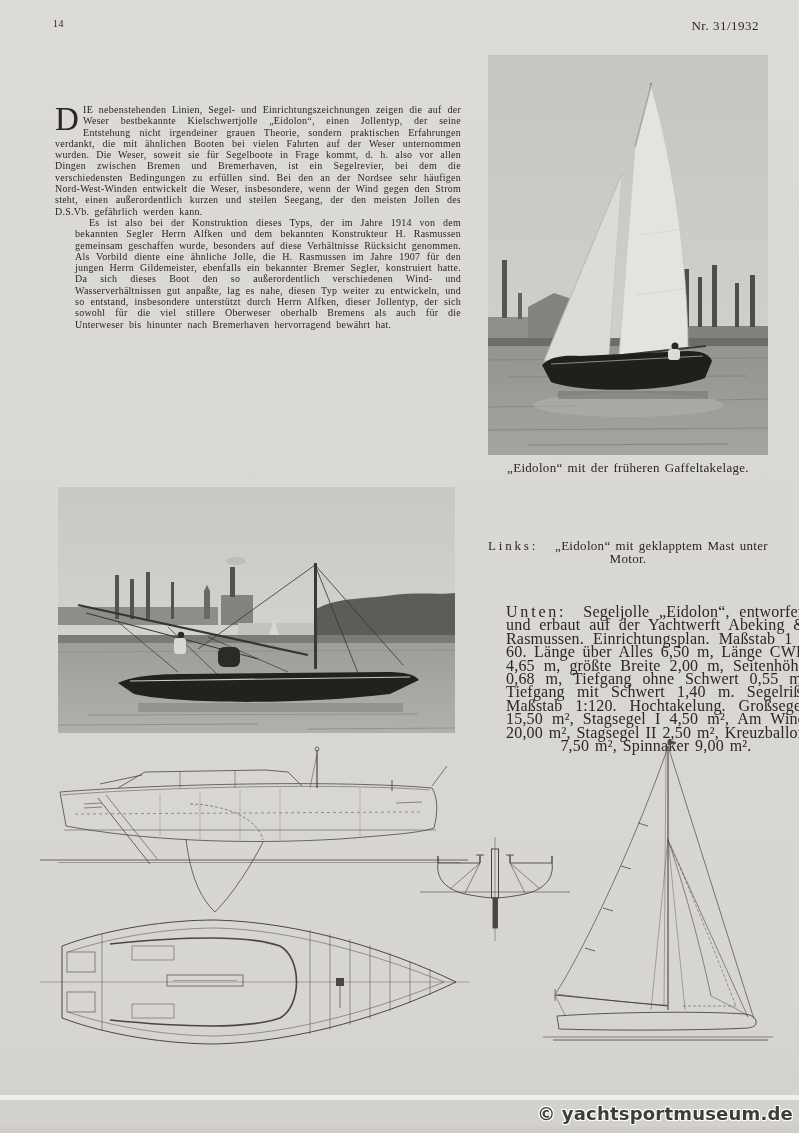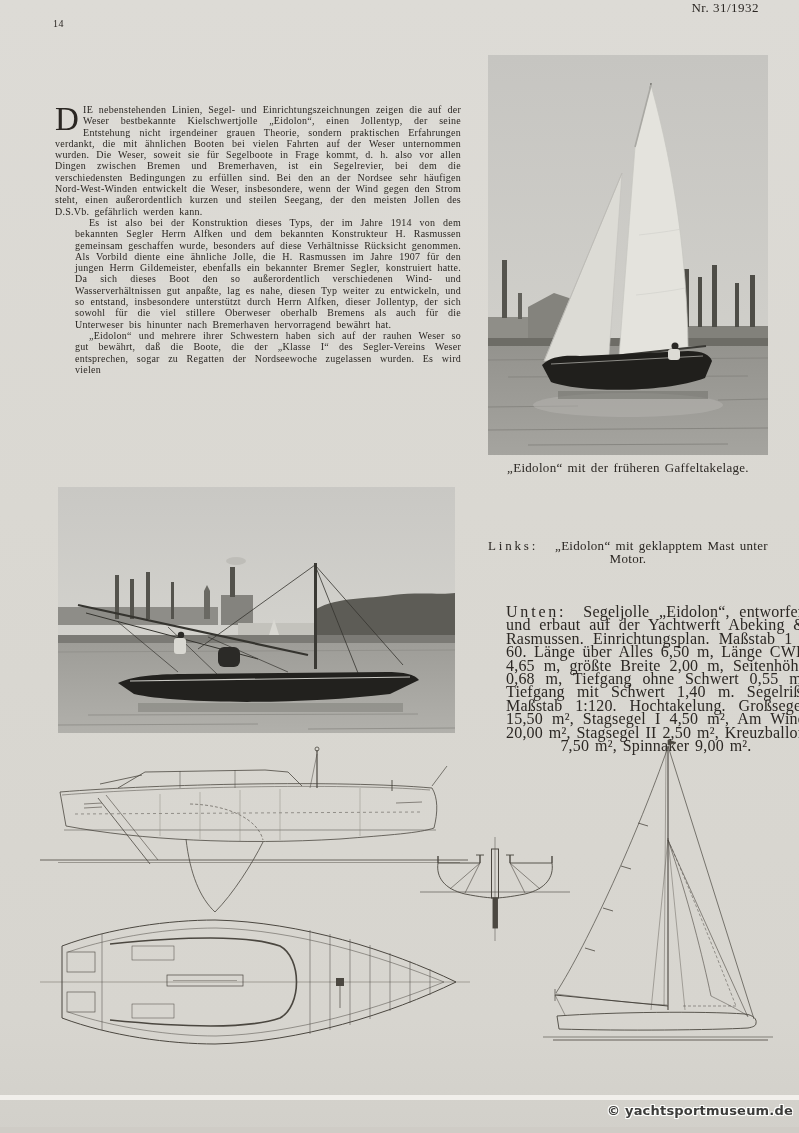--- a/index.html
+++ b/index.html
@@ -8,21 +8,21 @@
     width:799px;height:1133px;
     margin:0 auto;
     background:linear-gradient(180deg,#dddbd6 0%,#dad8d2 45%,#d7d5cf 90%,#d2d0ca 100%);
     overflow:hidden;
     font-family:"Liberation Serif", serif;
     color:#2b2723;
   }
   .abs{position:absolute;}
   
   .pagenum{left:53px;top:18px;font-size:10px;letter-spacing:.5px;}
-  .issue{right:40px;top:0;font-size:13px;letter-spacing:.5px;}
+  .issue{right:40px;top:18px;font-size:13px;letter-spacing:.5px;}
   
   .title{left:54px;top:54px;width:420px;font-size:33px;font-weight:bold;letter-spacing:.5px;white-space:nowrap;}
   
   .bodycol{left:55px;top:104px;width:406px;font-size:10px;line-height:11.3px;text-align:justify;word-spacing:2.6px;letter-spacing:.25px;}
   .bodycol p{margin:0;}
   .bodycol p.indent{text-indent:14px;margin-left:20px;}
   .dropcap{float:left;font-size:33px;line-height:29px;padding:1px 4px 0 0;font-weight:normal;}
   
   .photo{box-shadow:inset 0 0 14px rgba(40,38,34,.25);}
   .photo svg{display:block;}
@@ -33,38 +33,37 @@
   .spaced{letter-spacing:2.8px;margin-right:17px;}
   .unten{left:506px;top:605px;width:300px;font-size:16px;line-height:13.4px;text-align:justify;text-align-last:center;word-spacing:1.6px;letter-spacing:.2px;}
   
   .drawing svg{display:block;}
   
   .footband{left:0;top:1095px;width:799px;height:5px;background:#f1efeb;}
   .botedge{left:0;top:1127px;width:799px;height:6px;background:#cfccc6;}
   .watermark{
     right:6px;top:1103px;
     font-family:"DejaVu Sans", sans-serif;
-    font-size:13px;font-weight:bold;color:#3c3c3a;
+    font-size:18px;font-weight:bold;color:#3c3c3a;
     text-shadow:-1px -1px 0 #fdfdfb,1px -1px 0 #fdfdfb,-1px 1px 0 #fdfdfb,1px 1px 0 #fdfdfb,0 0 2px #ffffff;
     letter-spacing:.2px;
   }
 </style>
 </head>
 <body>
 
 <div class="page">
 
   <div class="abs pagenum">14</div>
   <div class="abs issue">Nr. 31/1932</div>
 
 
   <div class="abs bodycol">
     <p><span class="dropcap">D</span><span>IE nebenstehenden Linien, Segel- und Einrichtungszeichnungen zeigen die auf der Weser bestbekannte Kielschwertjolle „Eidolon“, einen Jollentyp, der seine Entstehung nicht irgendeiner grauen Theorie, sondern praktischen Erfahrungen verdankt, die mit ähnlichen Booten bei vielen Fahrten auf der Weser unternommen wurden. Die Weser, soweit sie für Segelboote in Frage kommt, d. h. also vor allen Dingen zwischen Bremen und Bremerhaven, ist ein Segelrevier, bei dem die verschiedensten Bedingungen zu erfüllen sind. Bei den an der Nordsee sehr häufigen Nord-West-Winden entwickelt die Weser, insbesondere, wenn der Wind gegen den Strom steht, einen außerordentlich kurzen und steilen Seegang, der den meisten Jollen des D.S.Vb. gefährlich werden kann.</span></p>
     <p class="indent">Es ist also bei der Konstruktion dieses Typs, der im Jahre 1914 von dem bekannten Segler Herrn Alfken und dem bekannten Konstrukteur H. Rasmussen gemeinsam geschaffen wurde, besonders auf diese Verhältnisse Rücksicht genommen. Als Vorbild diente eine ähnliche Jolle, die H. Rasmussen im Jahre 1907 für den jungen Herrn Gildemeister, ebenfalls ein bekannter Bremer Segler, konstruiert hatte. Da sich dieses Boot den so außerordentlich verschiedenen Wind- und Wasserverhältnissen gut anpaßte, lag es nahe, diesen Typ weiter zu entwickeln, und so entstand, insbesondere unterstützt durch Herrn Alfken, dieser Jollentyp, der sich sowohl für die viel stillere Oberweser oberhalb Bremens als auch für die Unterweser bis hinunter nach Bremerhaven hervorragend bewährt hat.</p>
-    <p class="indent">„Eidolon“ und mehrere ihrer Schwestern haben sich auf der rauhen Weser so gut bewährt, daß die Boote, die der „Klasse I“ des Segler-Vereins Weser entsprechen, sogar zu Regatten der Nordseewoche zugelassen wurden. Es wird vielen</p>
   </div>
 
   <div class="abs photo" style="left:488px;top:55px;width:280px;height:400px;">
     <svg width="280" height="400" viewBox="0 0 280 400">
       <defs>
         <linearGradient id="sky1" x1="0" y1="0" x2="0" y2="1">
           <stop offset="0" stop-color="#c6c5c1"></stop>
             <stop offset="1" stop-color="#d0cfca"></stop>
         </linearGradient>
         <linearGradient id="water1" x1="0" y1="0" x2="0" y2="1">

